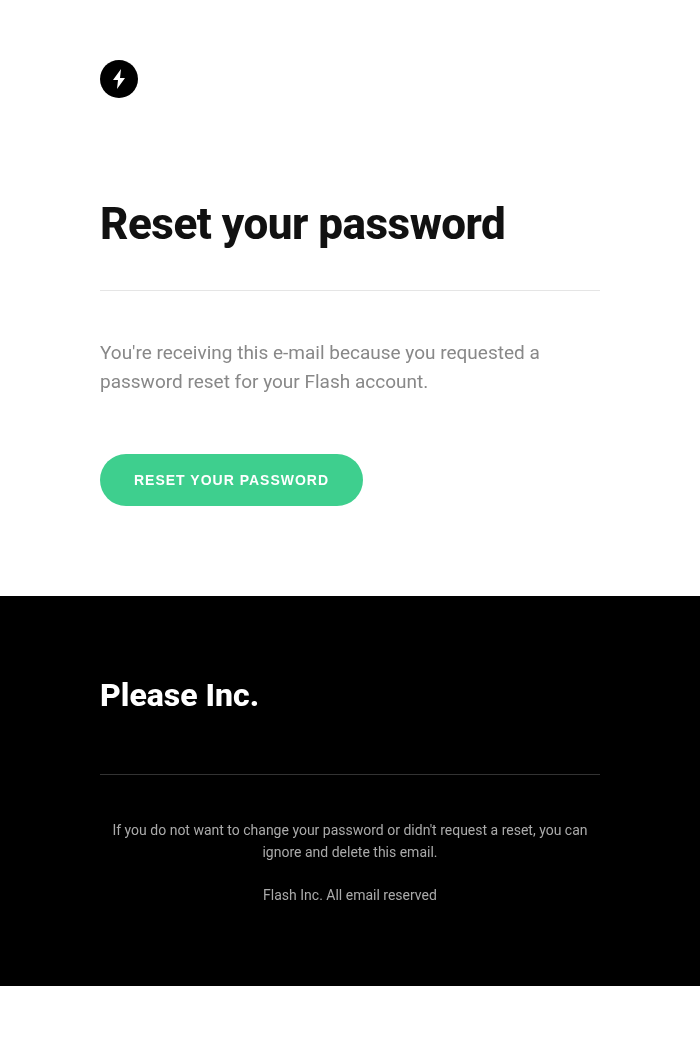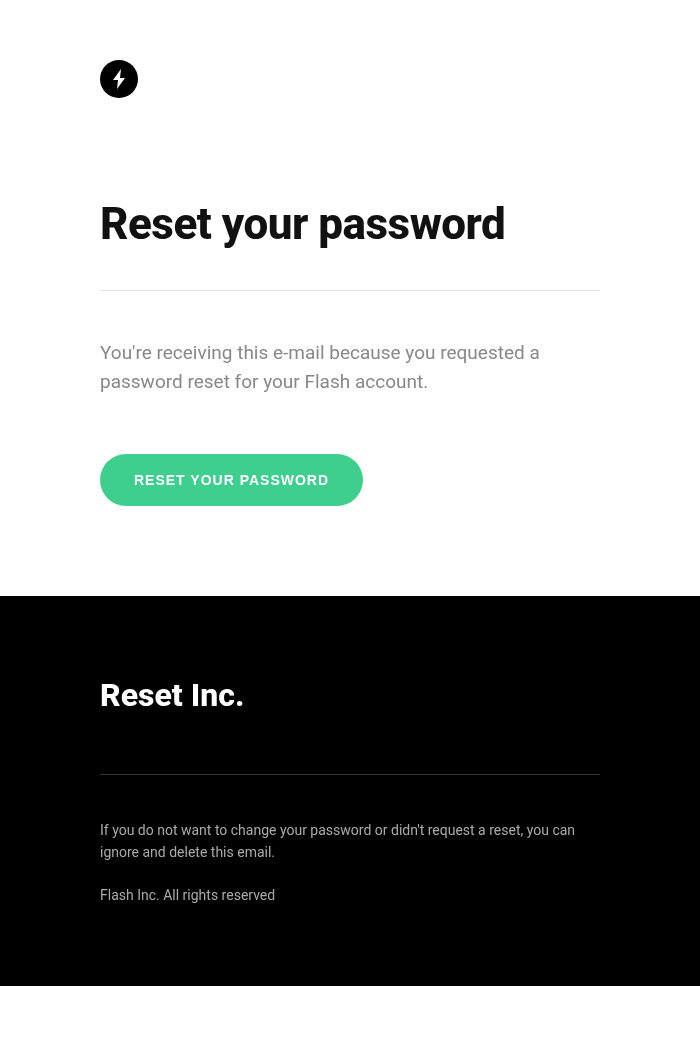--- a/index.html
+++ b/index.html
@@ -69,20 +69,21 @@
     .footer-divider {
       border: none;
       border-top: 1px solid #333333;
       margin-bottom: 44px;
     }
     .footer-text {
       font-size: 14px;
       color: #aaaaaa;
       line-height: 1.6;
       margin-bottom: 20px;
+      text-align: center;
     }
   </style>
 </head>
 <body>
 
 <div class="header-section">
   <div class="logo">
     <svg viewBox="0 0 38 38" width="38" height="38">
       <circle cx="19" cy="19" r="19" fill="#000000"></circle>
       <path d="M 21 9 L 13 20 L 18 20 L 17 29 L 25 18 L 20 18 Z" fill="#ffffff"></path>
@@ -93,20 +94,20 @@
 
   <hr class="divider">
 
   <p class="body-text">You're receiving this e-mail because you requested a password reset for your Flash account.</p>
 
 
   <button class="reset-button">RESET YOUR PASSWORD</button>
 </div>
 
 <div class="footer-section">
-  <h2 class="company-name">Reset Inc.</h2>
+  <h2 class="company-name">Please Inc.</h2>
 
   <hr class="footer-divider">
 
   <p class="footer-text">If you do not want to change your password or didn't request a reset, you can ignore and delete this email.</p>
 
-  <p class="footer-text">Flash Inc. All rights reserved</p>
+  <p class="footer-text">Flash Inc. All email reserved</p>
 </div>
 
 </body></html>

